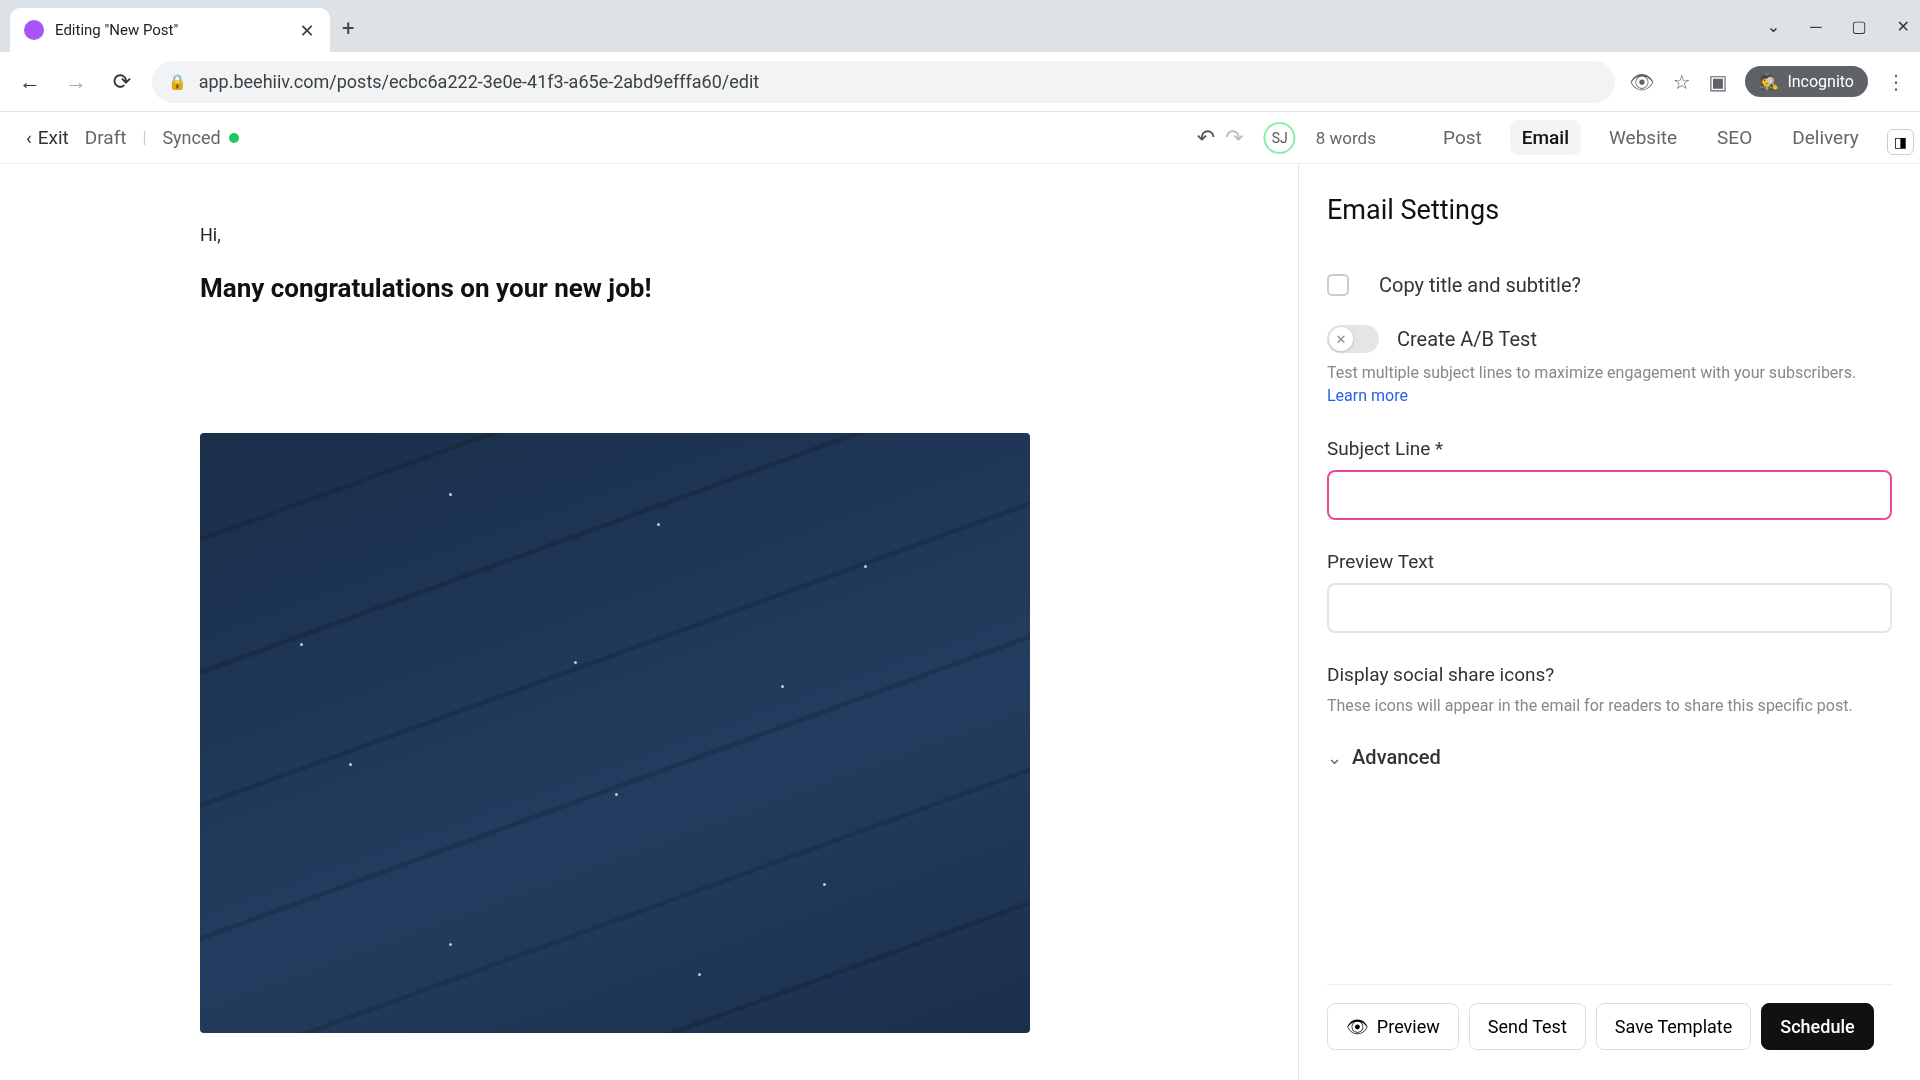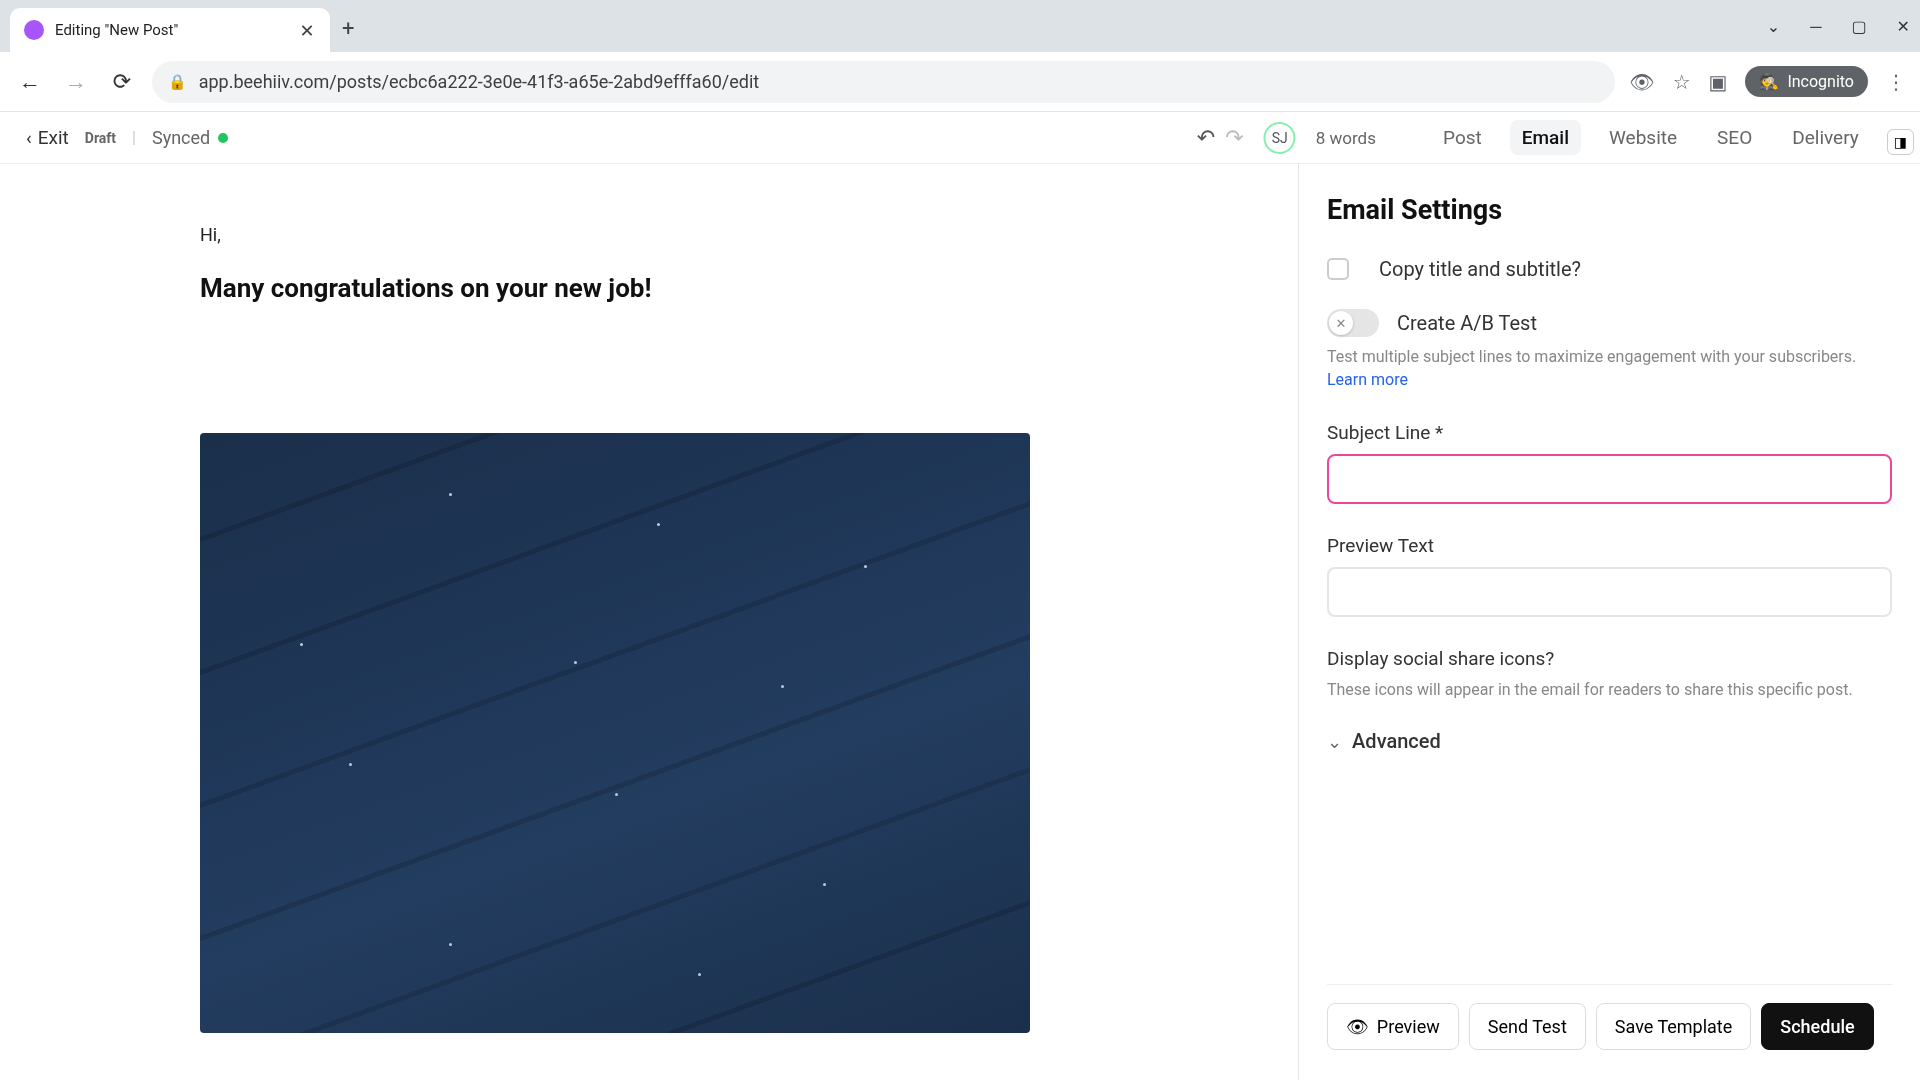--- a/index.html
+++ b/index.html
@@ -22,21 +22,21 @@
 .lock { color: #5f6368; font-size: 15px; }
 .url-text { font-size: 18px; color: #3c4043; }
 .addr-right { display: flex; align-items: center; gap: 18px; }
 .addr-icon { color: #5f6368; font-size: 20px; cursor: pointer; }
 .incognito { display: flex; align-items: center; gap: 8px; background: #5f6368; color: #fff; padding: 6px 14px; border-radius: 20px; font-size: 16px; }
 
 
 .app-header { height: 52px; border-bottom: 1px solid #eee; display: flex; align-items: center; padding: 0 26px; position: relative; }
 .header-left { display: flex; align-items: center; gap: 16px; }
 .exit { display: flex; align-items: center; gap: 6px; font-size: 19px; color: #333; cursor: pointer; }
-.draft { font-size: 14px; color: #666; font-weight: bold; }
+.draft { font-size: 19px; color: #666; }
 .divider { color: #ccc; }
 .synced { font-size: 18px; color: #666; display: flex; align-items: center; gap: 8px; }
 .sync-dot { width: 10px; height: 10px; border-radius: 50%; background: #22c55e; }
 .header-center { position: absolute; left: 67%; transform: translateX(-50%); display: flex; align-items: center; gap: 20px; }
 .undo-redo { display: flex; gap: 10px; }
 .undo, .redo { font-size: 22px; color: #555; cursor: pointer; }
 .redo { color: #bbb; }
 .avatar { width: 32px; height: 32px; border: 2px solid #86efac; border-radius: 50%; display: flex; align-items: center; justify-content: center; font-size: 14px; color: #555; }
 .word-count { font-size: 17px; color: #666; }
 .header-right { position: absolute; right: 6px; display: flex; align-items: flex-end; gap: 16px; }
@@ -49,21 +49,21 @@
 .editor-area { flex: 1; position: relative; overflow-y: scroll; }
 .editor-content { padding: 60px 200px; }
 .editor-text { font-size: 18px; color: #222; margin-bottom: 28px; }
 .editor-heading { font-size: 26px; font-weight: 700; color: #111; margin-bottom: 30px; }
 .image-block { width: 830px; height: 600px; background: linear-gradient(160deg, #1a2f4a 0%, #1e3555 30%, #233d60 60%, #1a2f4a 100%); border-radius: 4px; position: relative; overflow: hidden; }
 .image-block::before { content: ""; position: absolute; inset: 0; background: repeating-linear-gradient(-20deg, transparent 0, transparent 120px, rgba(0,0,0,0.15) 120px, rgba(0,0,0,0.15) 125px); }
 .star { position: absolute; width: 3px; height: 3px; background: #b8cce0; border-radius: 50%; }
 
 
 .right-panel { width: 622px; border-left: 1px solid #e5e5e5; padding: 30px 28px; position: relative; display: flex; flex-direction: column; }
-.panel-title { font-size: 27px; font-weight: 700; color: #111; margin-bottom: 31px; }
+.panel-title { font-size: 27px; font-weight: 400; color: #111; margin-bottom: 47px; }
 .panel-scroll { flex: 1; overflow-y: auto; }
 .checkbox-row { display: flex; align-items: center; gap: 12px; margin-bottom: 28px; }
 .checkbox { width: 22px; height: 22px; border: 2px solid #ccc; border-radius: 5px; cursor: pointer; }
 .checkbox-label { font-size: 20px; color: #333; margin-left: 18px; }
 .toggle-row { display: flex; align-items: center; gap: 18px; margin-bottom: 10px; }
 .toggle { width: 52px; height: 28px; background: #e5e5e5; border-radius: 14px; position: relative; cursor: pointer; }
 .toggle-knob { position: absolute; left: 2px; top: 2px; width: 24px; height: 24px; background: #fff; border-radius: 50%; box-shadow: 0 1px 3px rgba(0,0,0,0.2); display: flex; align-items: center; justify-content: center; color: #888; font-size: 13px; }
 .toggle-label { font-size: 20px; color: #333; }
 .toggle-desc { font-size: 16px; color: #888; margin-bottom: 4px; }
 .learn-more { font-size: 16px; color: #2563eb; cursor: pointer; margin-bottom: 32px; display: inline-block; }

